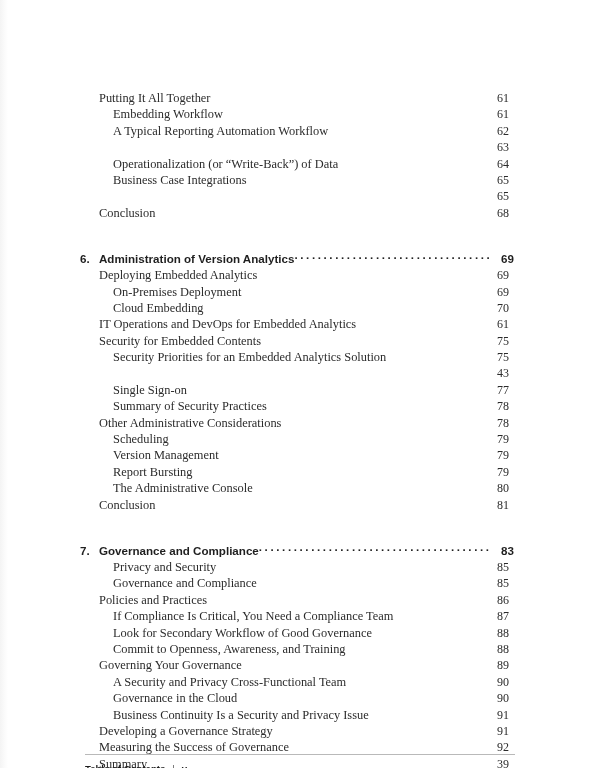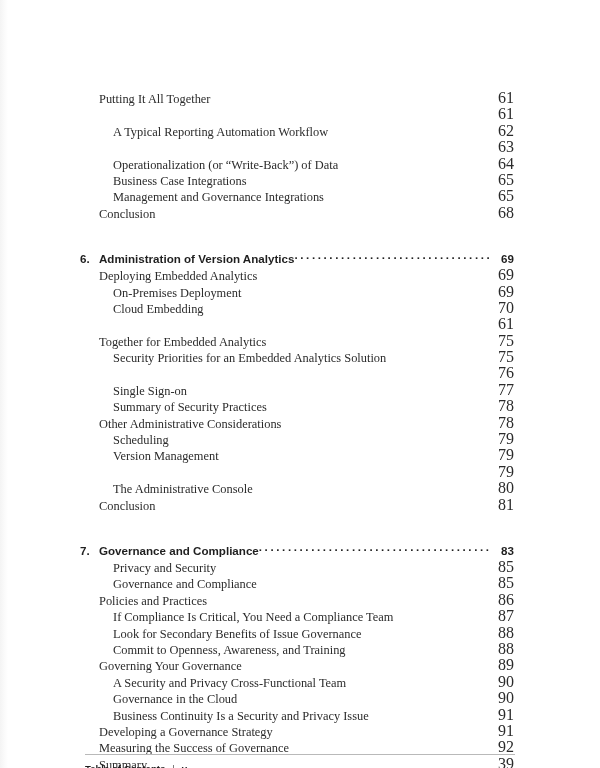--- a/index.html
+++ b/index.html
@@ -54,23 +54,22 @@
   }
   .row .title {
     flex: 0 0 auto;
   }
   .row .filler {
     flex: 1 1 auto;
     min-width: 6px;
   }
   .row .pageno {
     flex: 0 0 auto;
-    text-align: right;
     min-width: 17px;
-    font-size: 16px;
+    font-size: 12px;
   }
 
   
   .lvl1 .title { padding-left: 19px; }
   .lvl2 .title { padding-left: 33px; }
 
   
   .chapter {
     display: flex;
     align-items: baseline;
@@ -152,20 +151,21 @@
 
 <div class="page">
 
   <div class="toc" id="toc-body">
       <div class="row lvl1">
         <span class="title">Putting It All Together</span>
         <span class="filler"></span>
         <span class="pageno">61</span>
       </div>
       <div class="row lvl2">
+        <span class="title">Embedding Workflow</span>
         <span class="filler"></span>
         <span class="pageno">61</span>
       </div>
       <div class="row lvl2">
         <span class="title">A Typical Reporting Automation Workflow</span>
         <span class="filler"></span>
         <span class="pageno">62</span>
       </div>
       <div class="row lvl2">
         <span class="filler"></span>
@@ -175,21 +175,20 @@
         <span class="title">Operationalization (or “Write-Back”) of Data</span>
         <span class="filler"></span>
         <span class="pageno">64</span>
       </div>
       <div class="row lvl2">
         <span class="title">Business Case Integrations</span>
         <span class="filler"></span>
         <span class="pageno">65</span>
       </div>
       <div class="row lvl2">
-        <span class="title">Management and Governance Integrations</span>
         <span class="filler"></span>
         <span class="pageno">65</span>
       </div>
       <div class="row lvl1">
         <span class="title">Conclusion</span>
         <span class="filler"></span>
         <span class="pageno">68</span>
       </div>
       <div class="chapter-gap"></div>
       <div class="chapter">
@@ -207,36 +206,37 @@
         <span class="title">On-Premises Deployment</span>
         <span class="filler"></span>
         <span class="pageno">69</span>
       </div>
       <div class="row lvl2">
         <span class="title">Cloud Embedding</span>
         <span class="filler"></span>
         <span class="pageno">70</span>
       </div>
       <div class="row lvl1">
+        <span class="title">IT Operations and DevOps for Embedded Analytics</span>
         <span class="filler"></span>
         <span class="pageno">61</span>
       </div>
       <div class="row lvl1">
-        <span class="title">Together for Embedded Analytics</span>
+        <span class="title">Security for Embedded Contents</span>
         <span class="filler"></span>
         <span class="pageno">75</span>
       </div>
       <div class="row lvl2">
         <span class="title">Security Priorities for an Embedded Analytics Solution</span>
         <span class="filler"></span>
         <span class="pageno">75</span>
       </div>
       <div class="row lvl2">
         <span class="filler"></span>
-        <span class="pageno">76</span>
+        <span class="pageno">43</span>
       </div>
       <div class="row lvl2">
         <span class="title">Single Sign-on</span>
         <span class="filler"></span>
         <span class="pageno">77</span>
       </div>
       <div class="row lvl2">
         <span class="title">Summary of Security Practices</span>
         <span class="filler"></span>
         <span class="pageno">78</span>
@@ -250,20 +250,21 @@
         <span class="title">Scheduling</span>
         <span class="filler"></span>
         <span class="pageno">79</span>
       </div>
       <div class="row lvl2">
         <span class="title">Version Management</span>
         <span class="filler"></span>
         <span class="pageno">79</span>
       </div>
       <div class="row lvl2">
+        <span class="title">Report Bursting</span>
         <span class="filler"></span>
         <span class="pageno">79</span>
       </div>
       <div class="row lvl2">
         <span class="title">The Administrative Console</span>
         <span class="filler"></span>
         <span class="pageno">80</span>
       </div>
       <div class="row lvl1">
         <span class="title">Conclusion</span>
@@ -291,21 +292,21 @@
         <span class="title">Policies and Practices</span>
         <span class="filler"></span>
         <span class="pageno">86</span>
       </div>
       <div class="row lvl2">
         <span class="title">If Compliance Is Critical, You Need a Compliance Team</span>
         <span class="filler"></span>
         <span class="pageno">87</span>
       </div>
       <div class="row lvl2">
-        <span class="title">Look for Secondary Benefits of Issue Governance</span>
+        <span class="title">Look for Secondary Workflow of Good Governance</span>
         <span class="filler"></span>
         <span class="pageno">88</span>
       </div>
       <div class="row lvl2">
         <span class="title">Commit to Openness, Awareness, and Training</span>
         <span class="filler"></span>
         <span class="pageno">88</span>
       </div>
       <div class="row lvl1">
         <span class="title">Governing Your Governance</span>

